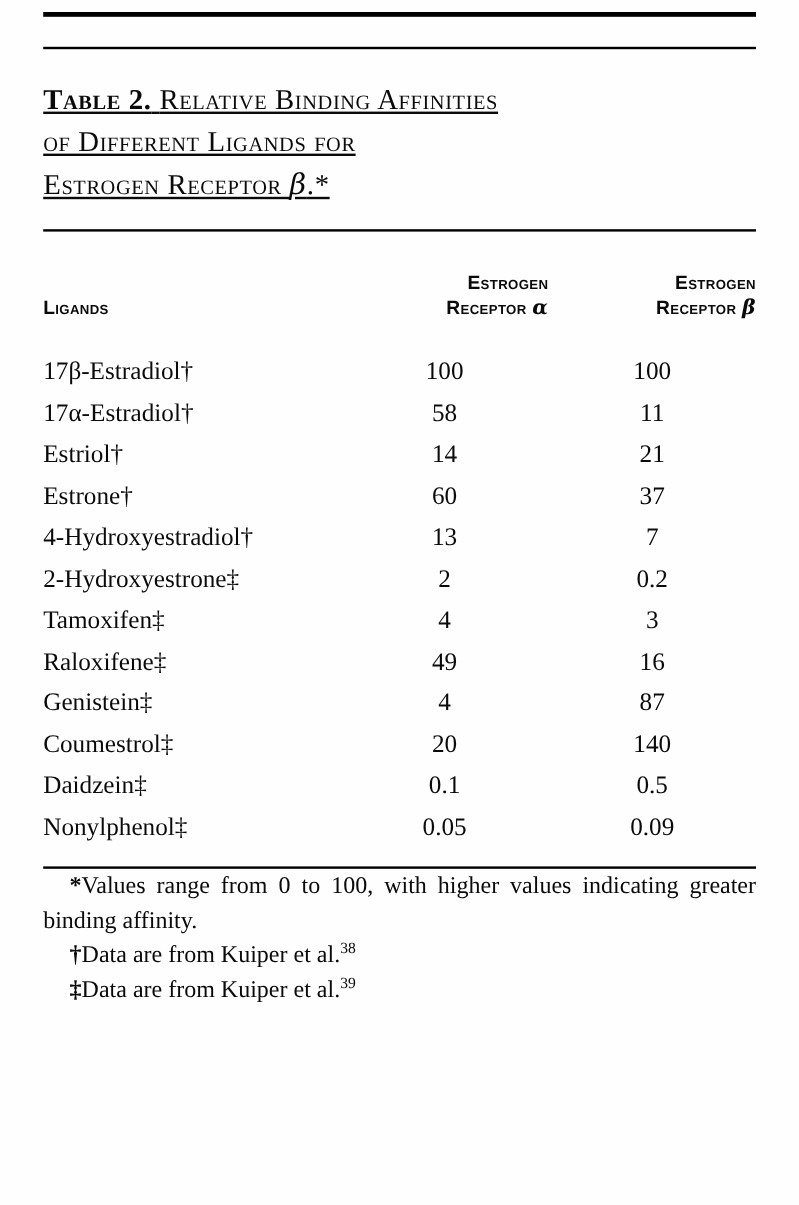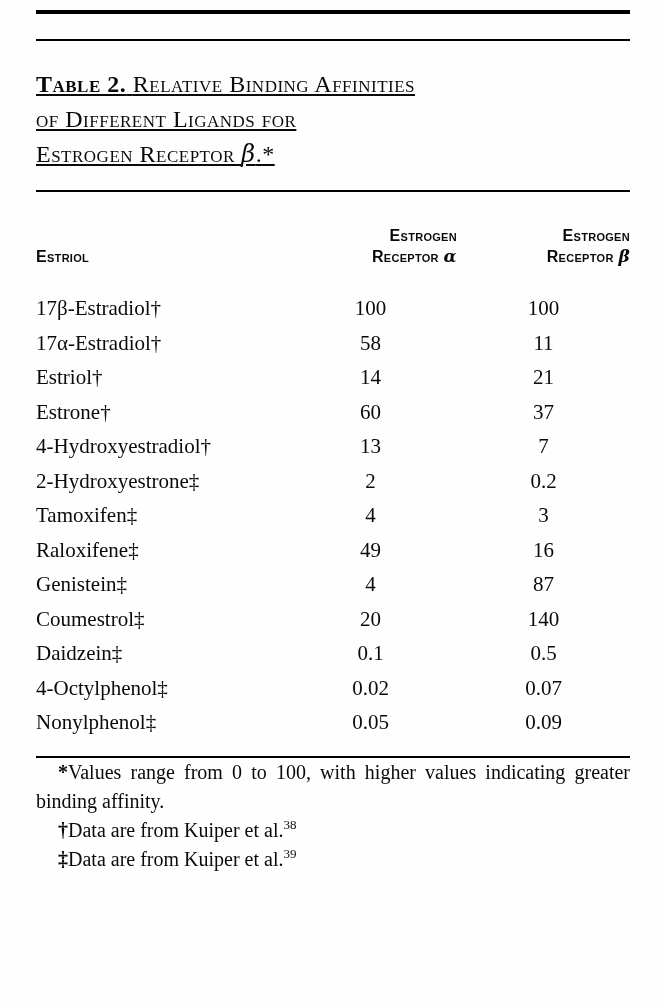--- a/index.html
+++ b/index.html
@@ -98,21 +98,21 @@
     </div>
     <div class="title-line">of Different Ligands for</div>
     <div class="title-line"><span>Estrogen Receptor </span><span class="greek">β</span><span>.*</span></div>
   </div>
 
   <div class="rule-thin rule-under-title"></div>
 
   <table class="data">
     <thead>
       <tr>
-        <th class="col-ligand">Estriol</th>
+        <th class="col-ligand">Ligands</th>
         <th class="col-num"><span>Estrogen</span><br><span>Receptor </span><span class="greek">α</span></th>
         <th class="col-num"><span>Estrogen</span><br><span>Receptor </span><span class="greek">β</span></th>
       </tr>
     </thead>
     <tbody>
       <tr>
         <td class="ligand">17β-Estradiol†</td>
         <td class="num">100</td>
         <td class="num">100</td>
       </tr>
@@ -160,25 +160,20 @@
         <td class="ligand">Coumestrol‡</td>
         <td class="num">20</td>
         <td class="num">140</td>
       </tr>
       <tr>
         <td class="ligand">Daidzein‡</td>
         <td class="num">0.1</td>
         <td class="num">0.5</td>
       </tr>
       <tr>
-        <td class="ligand">4-Octylphenol‡</td>
-        <td class="num">0.02</td>
-        <td class="num">0.07</td>
-      </tr>
-      <tr>
         <td class="ligand">Nonylphenol‡</td>
         <td class="num">0.05</td>
         <td class="num">0.09</td>
       </tr>
     </tbody>
   </table>
 
   <div class="rule-thin rule-above-footnotes"></div>
 
   <p class="footnote justify fn-1"><span class="fn-marker">*</span><span>Values range from 0 to 100, with higher values indicating greater binding affinity.</span></p>

